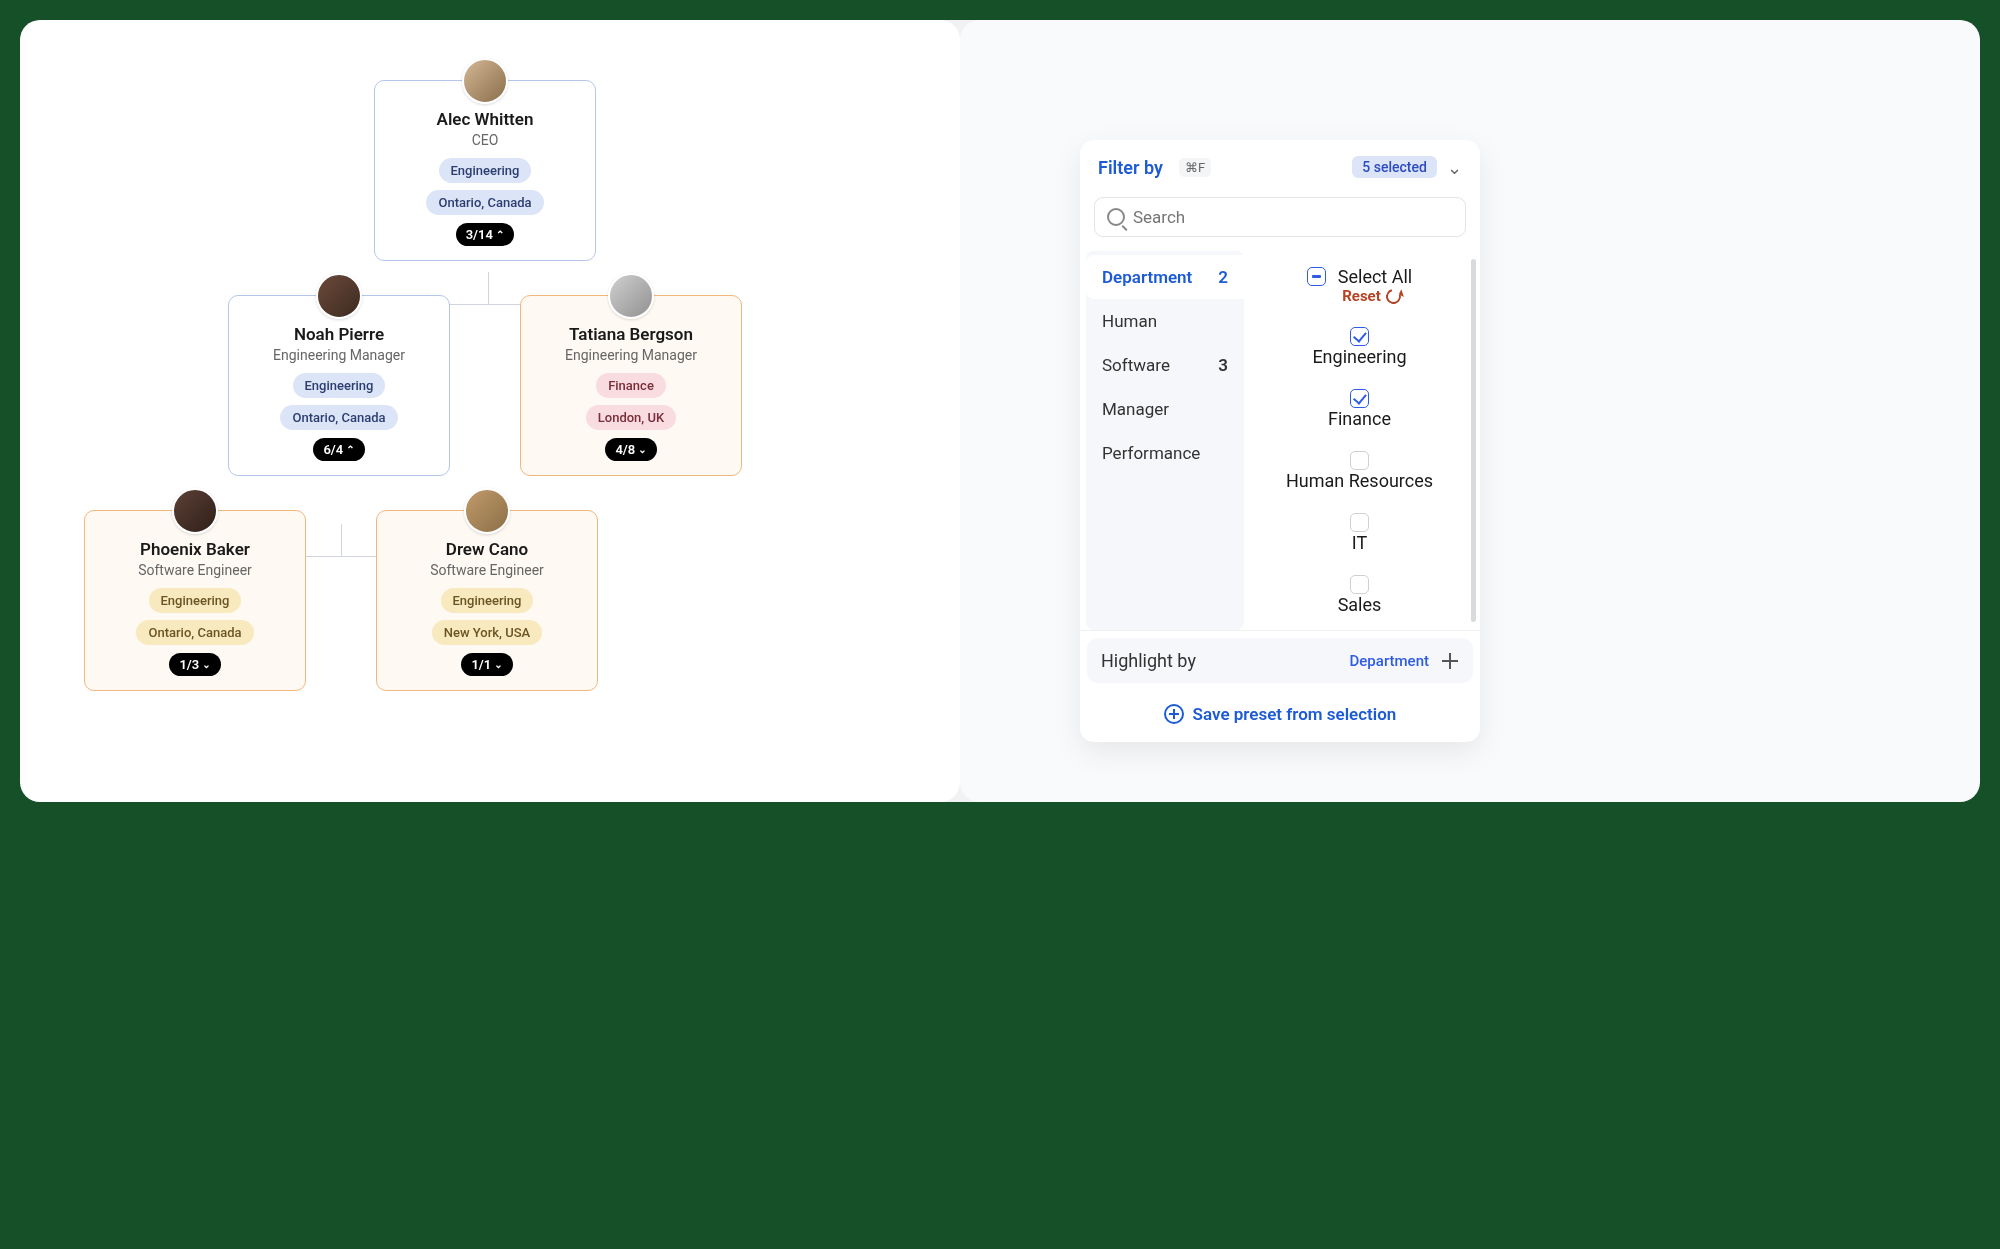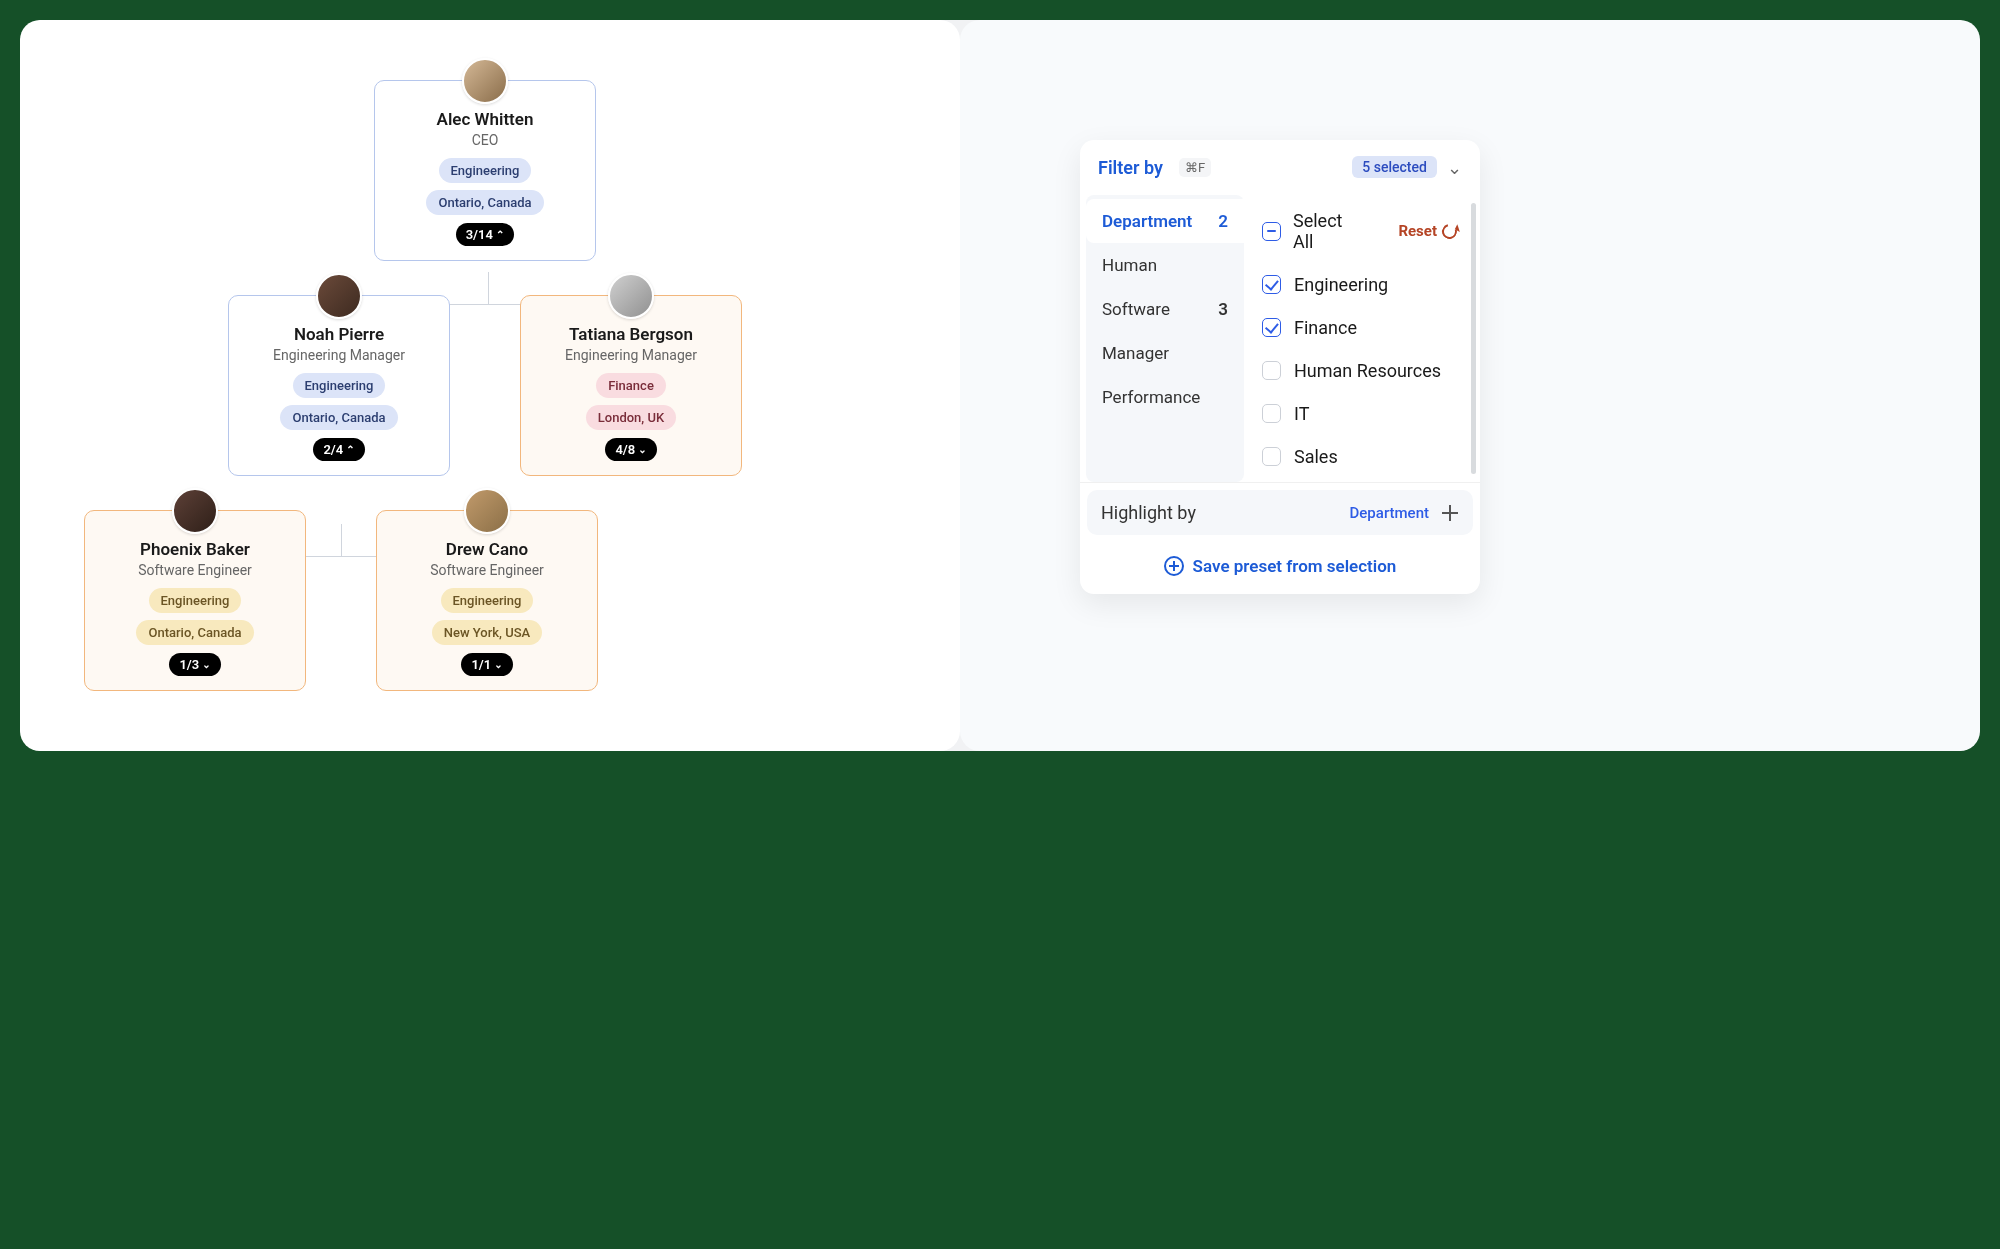--- a/index.html
+++ b/index.html
@@ -45,21 +45,21 @@
 .search { margin:2px 14px 14px; border:1.5px solid #e2e4e9; border-radius:9px; display:flex; align-items:center; padding:9px 12px; gap:8px; }
 .search input { border:none; outline:none; font-size:17px; flex:1; color:#333; background:transparent; }
 .sicon { width:18px; height:18px; border:2px solid #888; border-radius:50%; position:relative; }
 .sicon::after { content:''; position:absolute; bottom:-5px; right:-5px; width:7px; height:2px; background:#888; transform:rotate(45deg); border-radius:1px; }
 .fcols { display:flex; border-bottom:1px solid #f0f0f0; }
 .fcats { width:158px; background:#f5f7fa; border-radius:8px; margin-left:6px; padding:4px 0; }
 .fcat { display:flex; justify-content:space-between; padding:12px 16px; font-size:17px; color:#333; cursor:pointer; }
 .fcat.active { color:#1d5bd6; font-weight:600; background:#fff; border-radius:8px 0 0 8px; }
 .fcat .cnt { font-weight:600; }
 .fvals { flex:1; padding:4px 10px 4px 14px; }
-.fval { display:flex; align-items:center; gap:13px; padding:11px 4px; font-size:18px; color:#1a1a1a; }
+.fval { display:flex; align-items:center; gap:0; padding:11px 4px; font-size:18px; color:#1a1a1a;flex-direction:column; }
 .fval-top { justify-content:space-between; }
 .fval-top .left { display:flex; align-items:center; gap:12px; }
 .cbox { width:19px; height:19px; border:1.8px solid #ccd0d7; border-radius:5px; display:inline-flex; align-items:center; justify-content:center; flex-shrink:0; }
 .cbox.checked { border-color:#2e5ce6; background:transparent; }
 .cbox.checked::after { content:''; width:10px; height:6px; border-left:2.3px solid #2e5ce6; border-bottom:2.3px solid #2e5ce6; transform:rotate(-50deg) translate(1px,-1px); }
 .cbox.indet { border-color:#2e5ce6; }
 .cbox.indet::after { content:''; width:9px; height:2.3px; background:#2e5ce6; border-radius:1px; }
 .reset { color:#b54425; font-size:15px; font-weight:700; display:inline-flex; align-items:center; gap:5px; cursor:pointer;margin-left:24px; }
 .reload { width:15px; height:15px; border:2px solid #b54425; border-radius:50%; border-top-color:transparent; position:relative; transform:rotate(30deg); }
 .reload::after { content:''; position:absolute; top:-3px; left:5px; border:4px solid transparent; border-right-color:#b54425; transform:rotate(-48deg); }
@@ -119,21 +119,21 @@
       <div class="row row2">
         <div class="node">
           <div class="avatar a2"></div>
           <div class="nname">Noah Pierre</div>
           <div class="nrole">Engineering Manager</div>
           <div class="tags">
             <span class="tag blue">Engineering</span>
             <span class="tag blue">Ontario, Canada</span>
           </div>
           <span class="counter">
-              <span>2/4</span>
+              <span>6/4</span>
               <span class="chev">⌃</span>
             </span>
         </div>
         <div class="node orange">
           <div class="avatar a3"></div>
           <div class="nname">Tatiana Bergson</div>
           <div class="nrole">Engineering Manager</div>
           <div class="tags">
             <span class="tag pink">Finance</span>
             <span class="tag pink">London, UK</span>
@@ -182,20 +182,24 @@
         <div class="fhdr-left">
           <span class="ftitle">Filter by</span>
           <span class="kbd">⌘F</span>
         </div>
         <div style="display:flex;align-items:center;">
           <span class="badge">5 selected</span>
           <span class="chevd">⌄</span>
         </div>
       </div>
 
+      <div class="search">
+        <span class="sicon"></span>
+        <input placeholder="Search" style="">
+      </div>
 
       <div class="fcols">
         <div class="fcats">
           <div class="fcat active">
               <span>Department</span>
               <span class="cnt">2</span>
             </div>
           <div class="fcat">
               <span>Human</span>
               <span class="cnt"></span>

